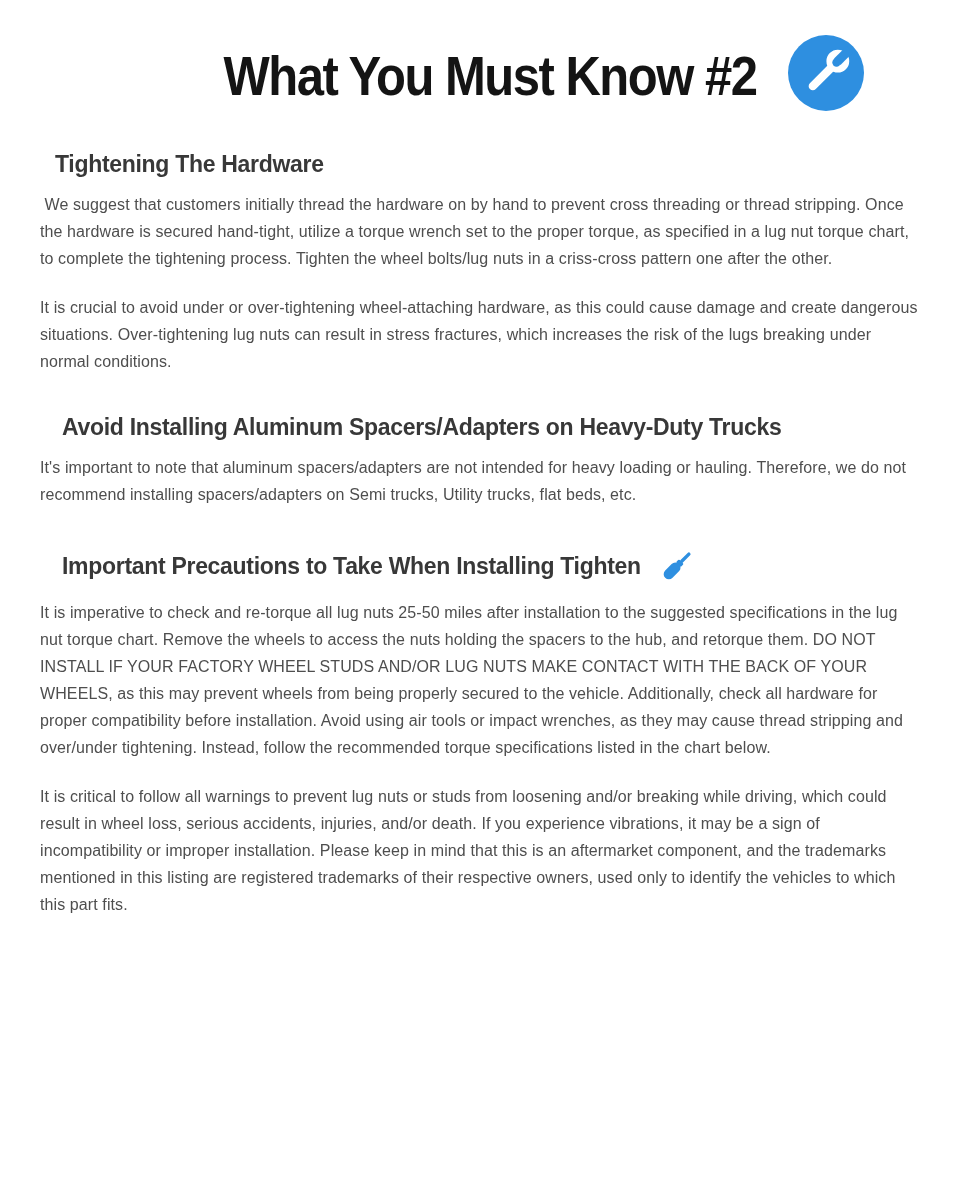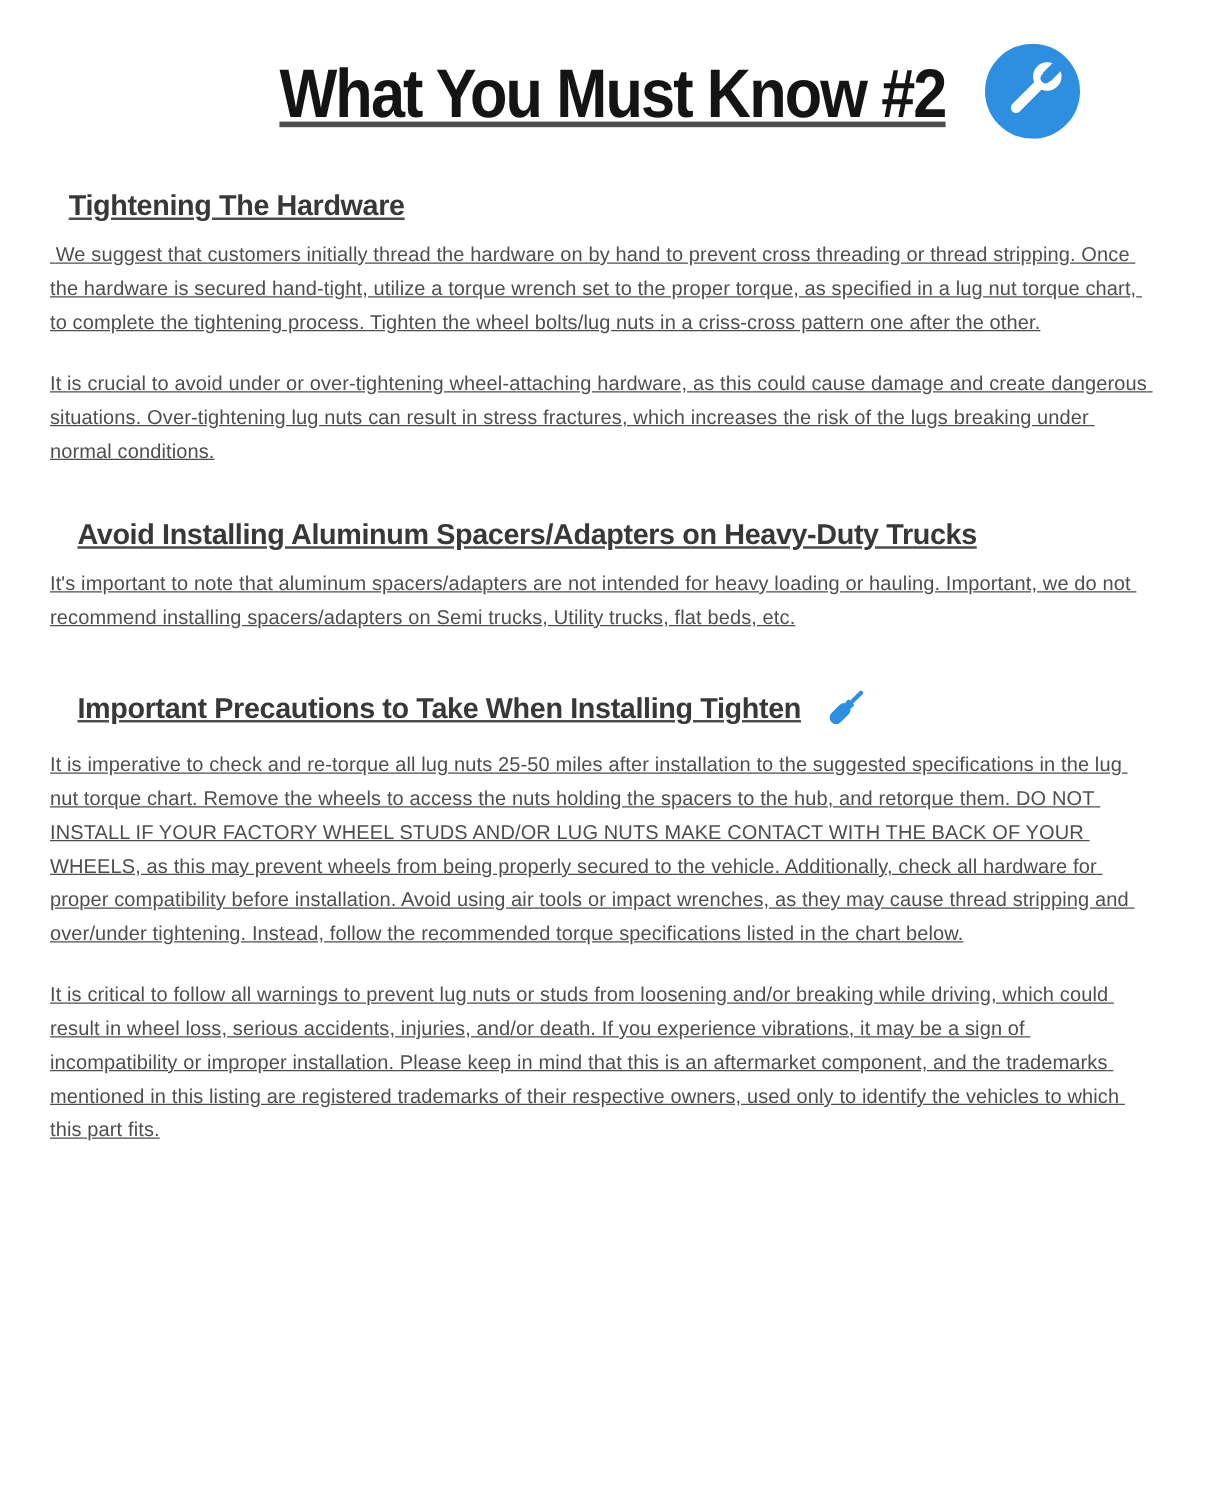--- a/index.html
+++ b/index.html
@@ -10,21 +10,20 @@
     margin: 0 auto;
     font-family: "Liberation Sans", sans-serif;
     color: var(--body, #4E4E4E);
     background: var(--background, #ffffff);
   }
   .page {
     width: 980px;
     min-height: 1200px;
     padding-top: 38px;
     background: var(--background, #ffffff);
-    text-decoration: underline;
   }
   .header {
     position: relative;
     height: 88px;
     margin-bottom: 24px;
   }
   .page-title {
     text-align: center;
     font-size: 49px;
     font-weight: 800;
@@ -98,21 +97,21 @@
         <span>Tightening The Hardware</span>
       </div>
       <p class="para"> We suggest that customers initially thread the hardware on by hand to prevent cross threading or thread stripping. Once the hardware is secured hand-tight, utilize a torque wrench set to the proper torque, as specified in a lug nut torque chart, to complete the tightening process. Tighten the wheel bolts/lug nuts in a criss-cross pattern one after the other.</p>
       <p class="para">It is crucial to avoid under or over-tightening wheel-attaching hardware, as this could cause damage and create dangerous situations. Over-tightening lug nuts can result in stress fractures, which increases the risk of the lugs breaking under normal conditions.</p>
     </div>
 
     <div class="section">
       <div class="section-heading">
         <span>Avoid Installing Aluminum Spacers/Adapters on Heavy-Duty Trucks</span>
       </div>
-      <p class="para">It's important to note that aluminum spacers/adapters are not intended for heavy loading or hauling. Important, we do not recommend installing spacers/adapters on Semi trucks, Utility trucks, flat beds, etc.</p>
+      <p class="para">It's important to note that aluminum spacers/adapters are not intended for heavy loading or hauling. Therefore, we do not recommend installing spacers/adapters on Semi trucks, Utility trucks, flat beds, etc.</p>
     </div>
 
     <div class="section">
       <div class="section-heading">
         <span>Important Precautions to Take When Installing Tighten</span>
         <span class="heading-glyph">
           <svg viewBox="0 0 40 40" width="40" height="40" aria-hidden="true">
             <g transform="rotate(45 20 20)" fill="currentColor">
               <rect x="18.3" y="1.5" width="3.4" height="13.5" rx="1.7"></rect>
               <rect x="16.6" y="13.8" width="6.8" height="4.4" rx="1.2"></rect>

